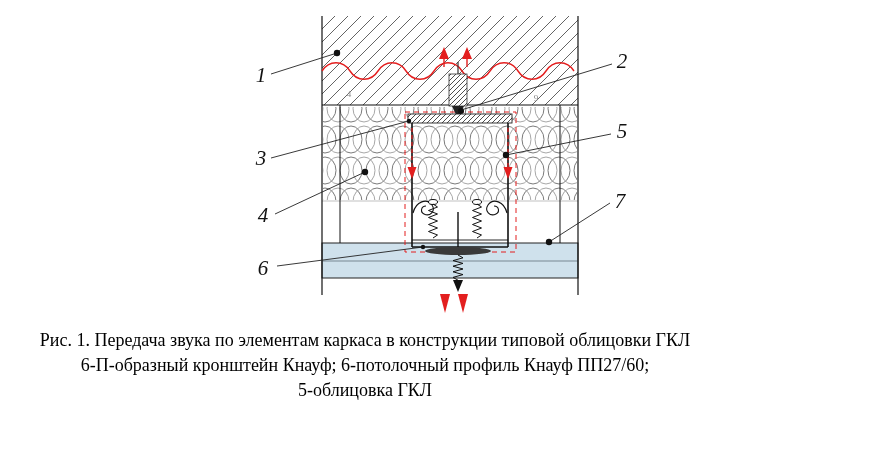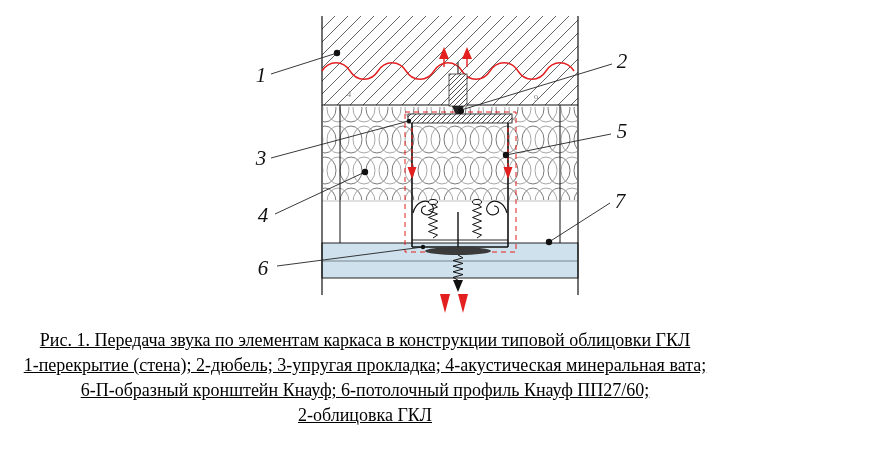--- a/index.html
+++ b/index.html
@@ -22,21 +22,20 @@
     font-family:"Liberation Serif", serif;
     font-size:9px;
     fill:#8a8a8a;
     text-anchor:middle;
   }
   .caption{
     position:absolute;
     top:328px;left:0;width:730px;
     text-align:center;
     color:#000;
-    text-decoration:underline;
   }
   .cap-line{
     font-size:18px;
     line-height:25px;
     white-space:nowrap;
   }
 </style>
 </head>
 <body>
 
@@ -168,18 +167,17 @@
         <text class="lbl" x="263" y="222">4</text>
         <text class="lbl" x="622" y="138">5</text>
         <text class="lbl" x="263" y="275">6</text>
         <text class="lbl" x="620" y="208">7</text>
       </g>
     </svg>
   </div>
 
   <div class="caption">
     <div class="cap-line">Рис. 1. Передача звука по  элементам каркаса в конструкции типовой облицовки ГКЛ</div>
-    <div class="cap-line">1-перекрытие (стена); 2-дюбель; 3-упругая прокладка; 4-акустическая минеральная вата;</div>
     <div class="cap-line">6-П-образный кронштейн Кнауф; 6-потолочный профиль Кнауф ПП27/60;</div>
-    <div class="cap-line">2-облицовка ГКЛ</div>
+    <div class="cap-line">5-облицовка ГКЛ</div>
   </div>
 
 </div>
 
 </body></html>

